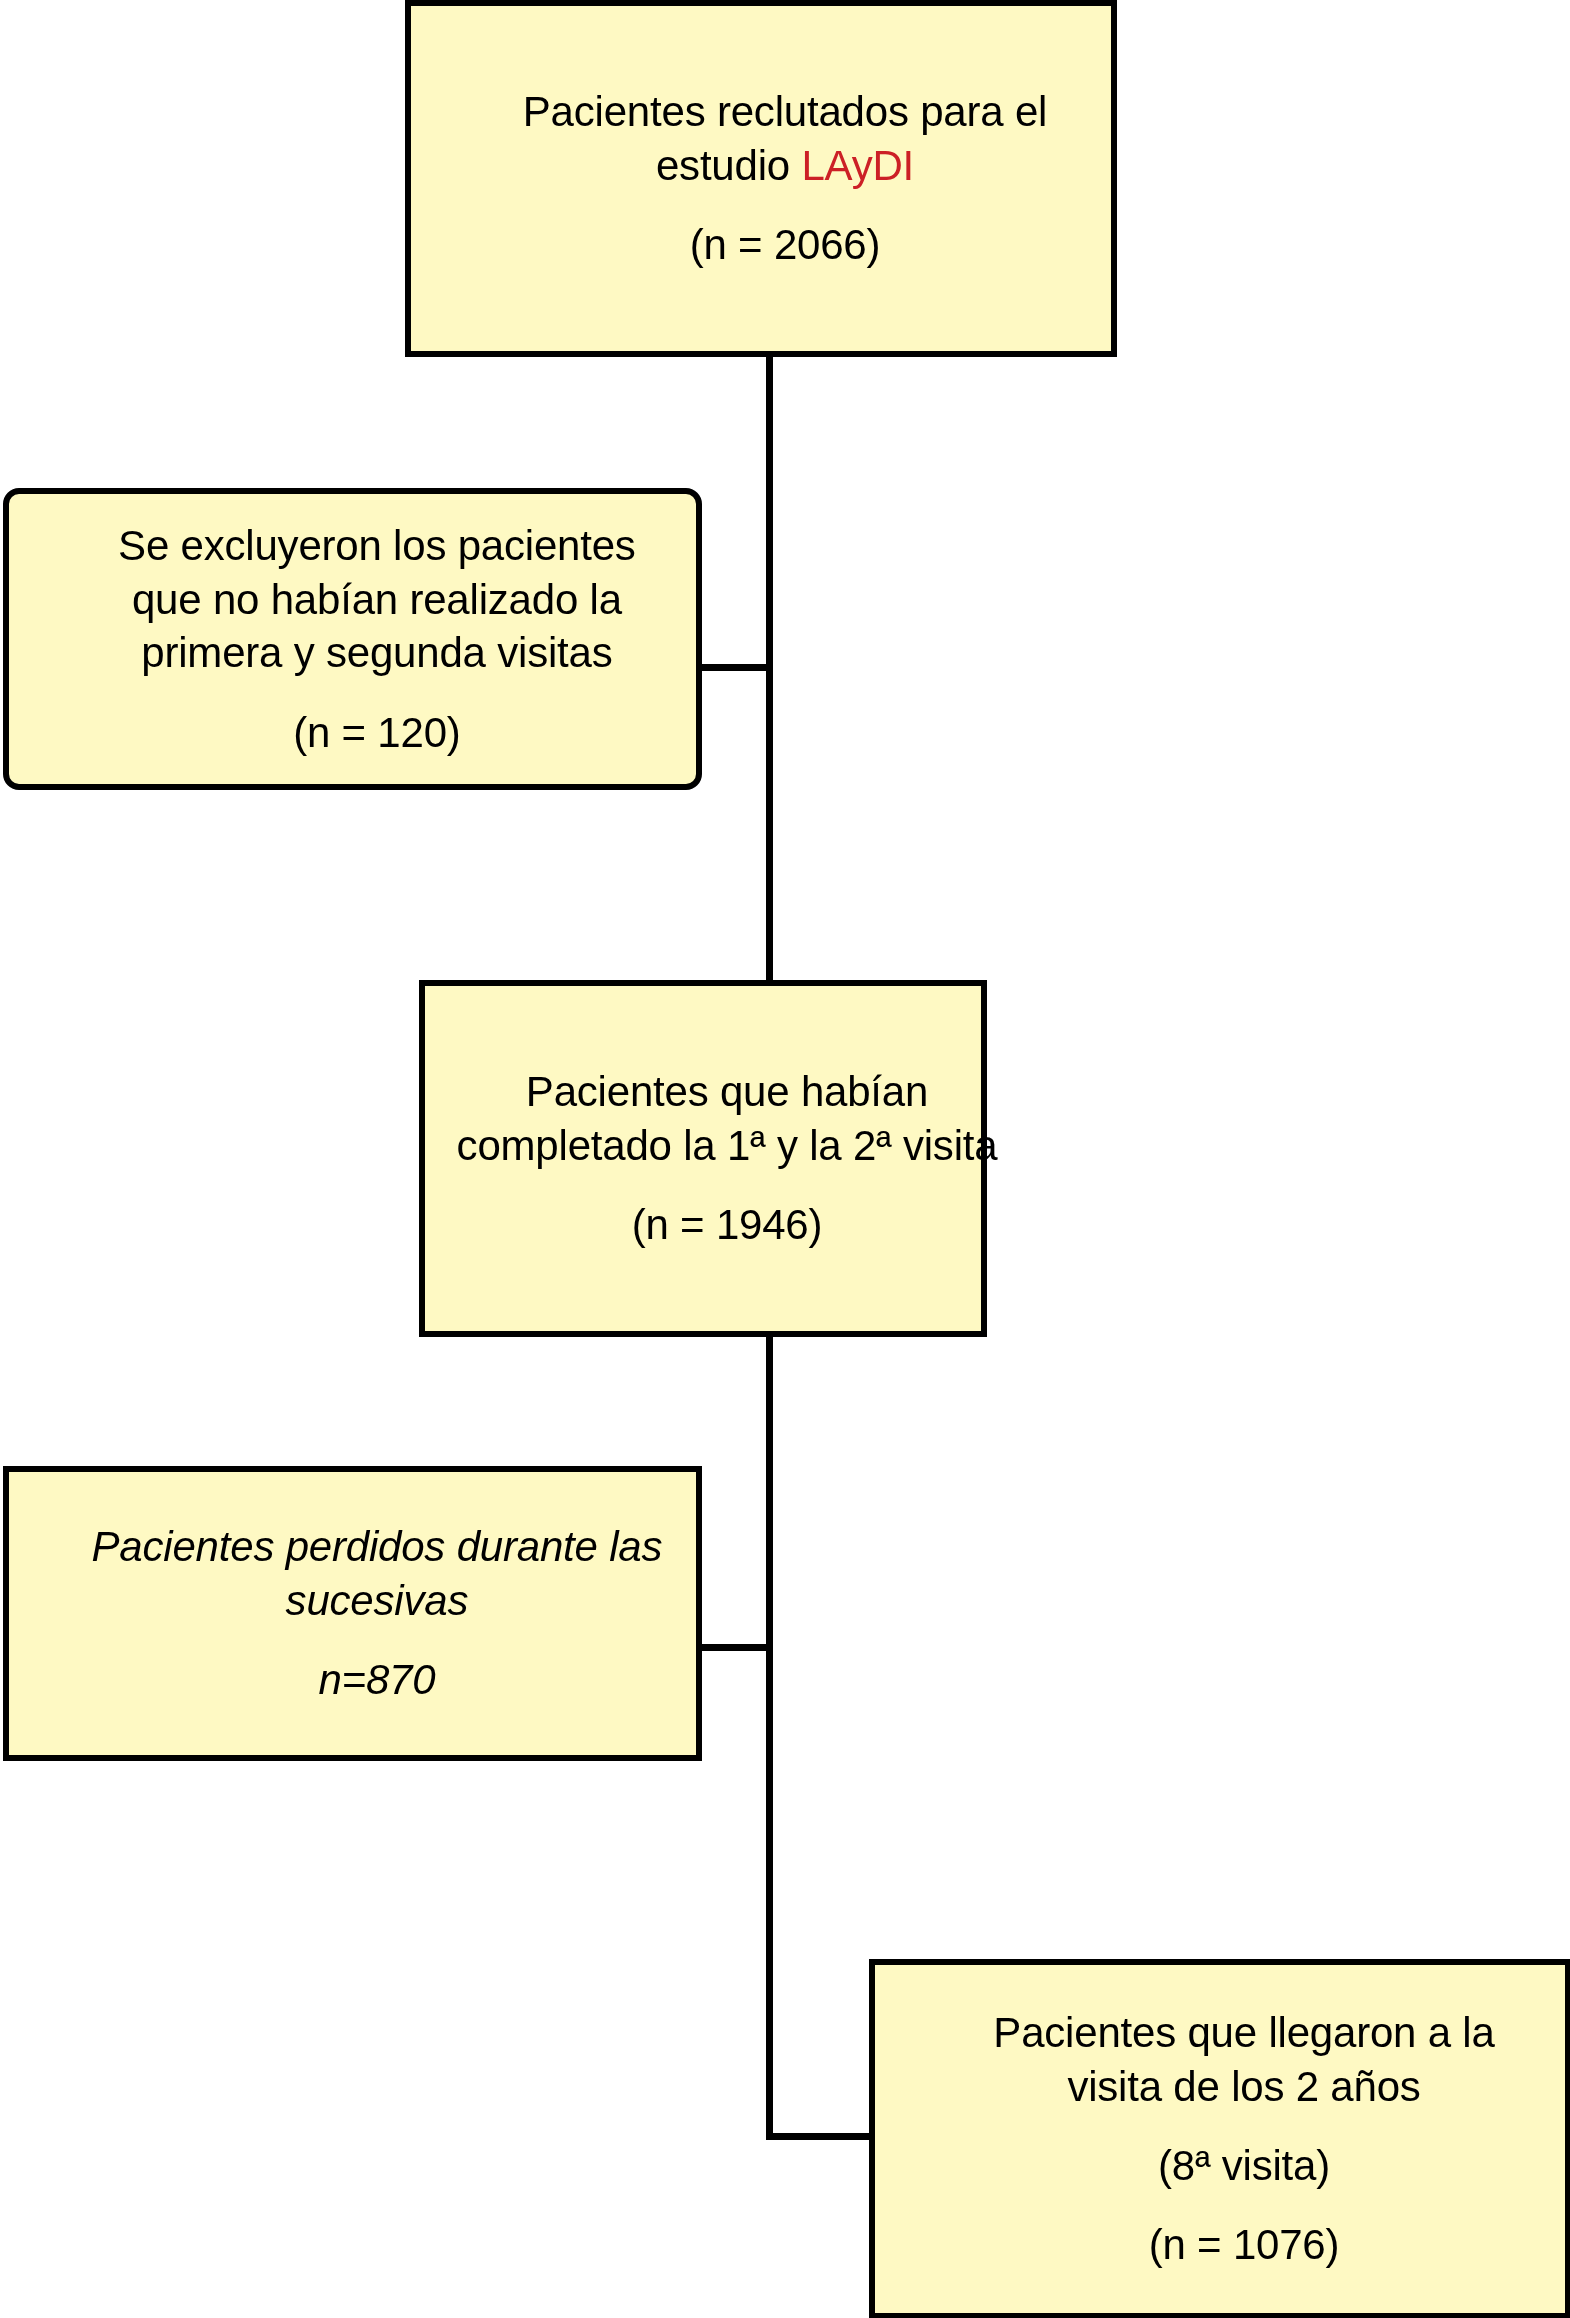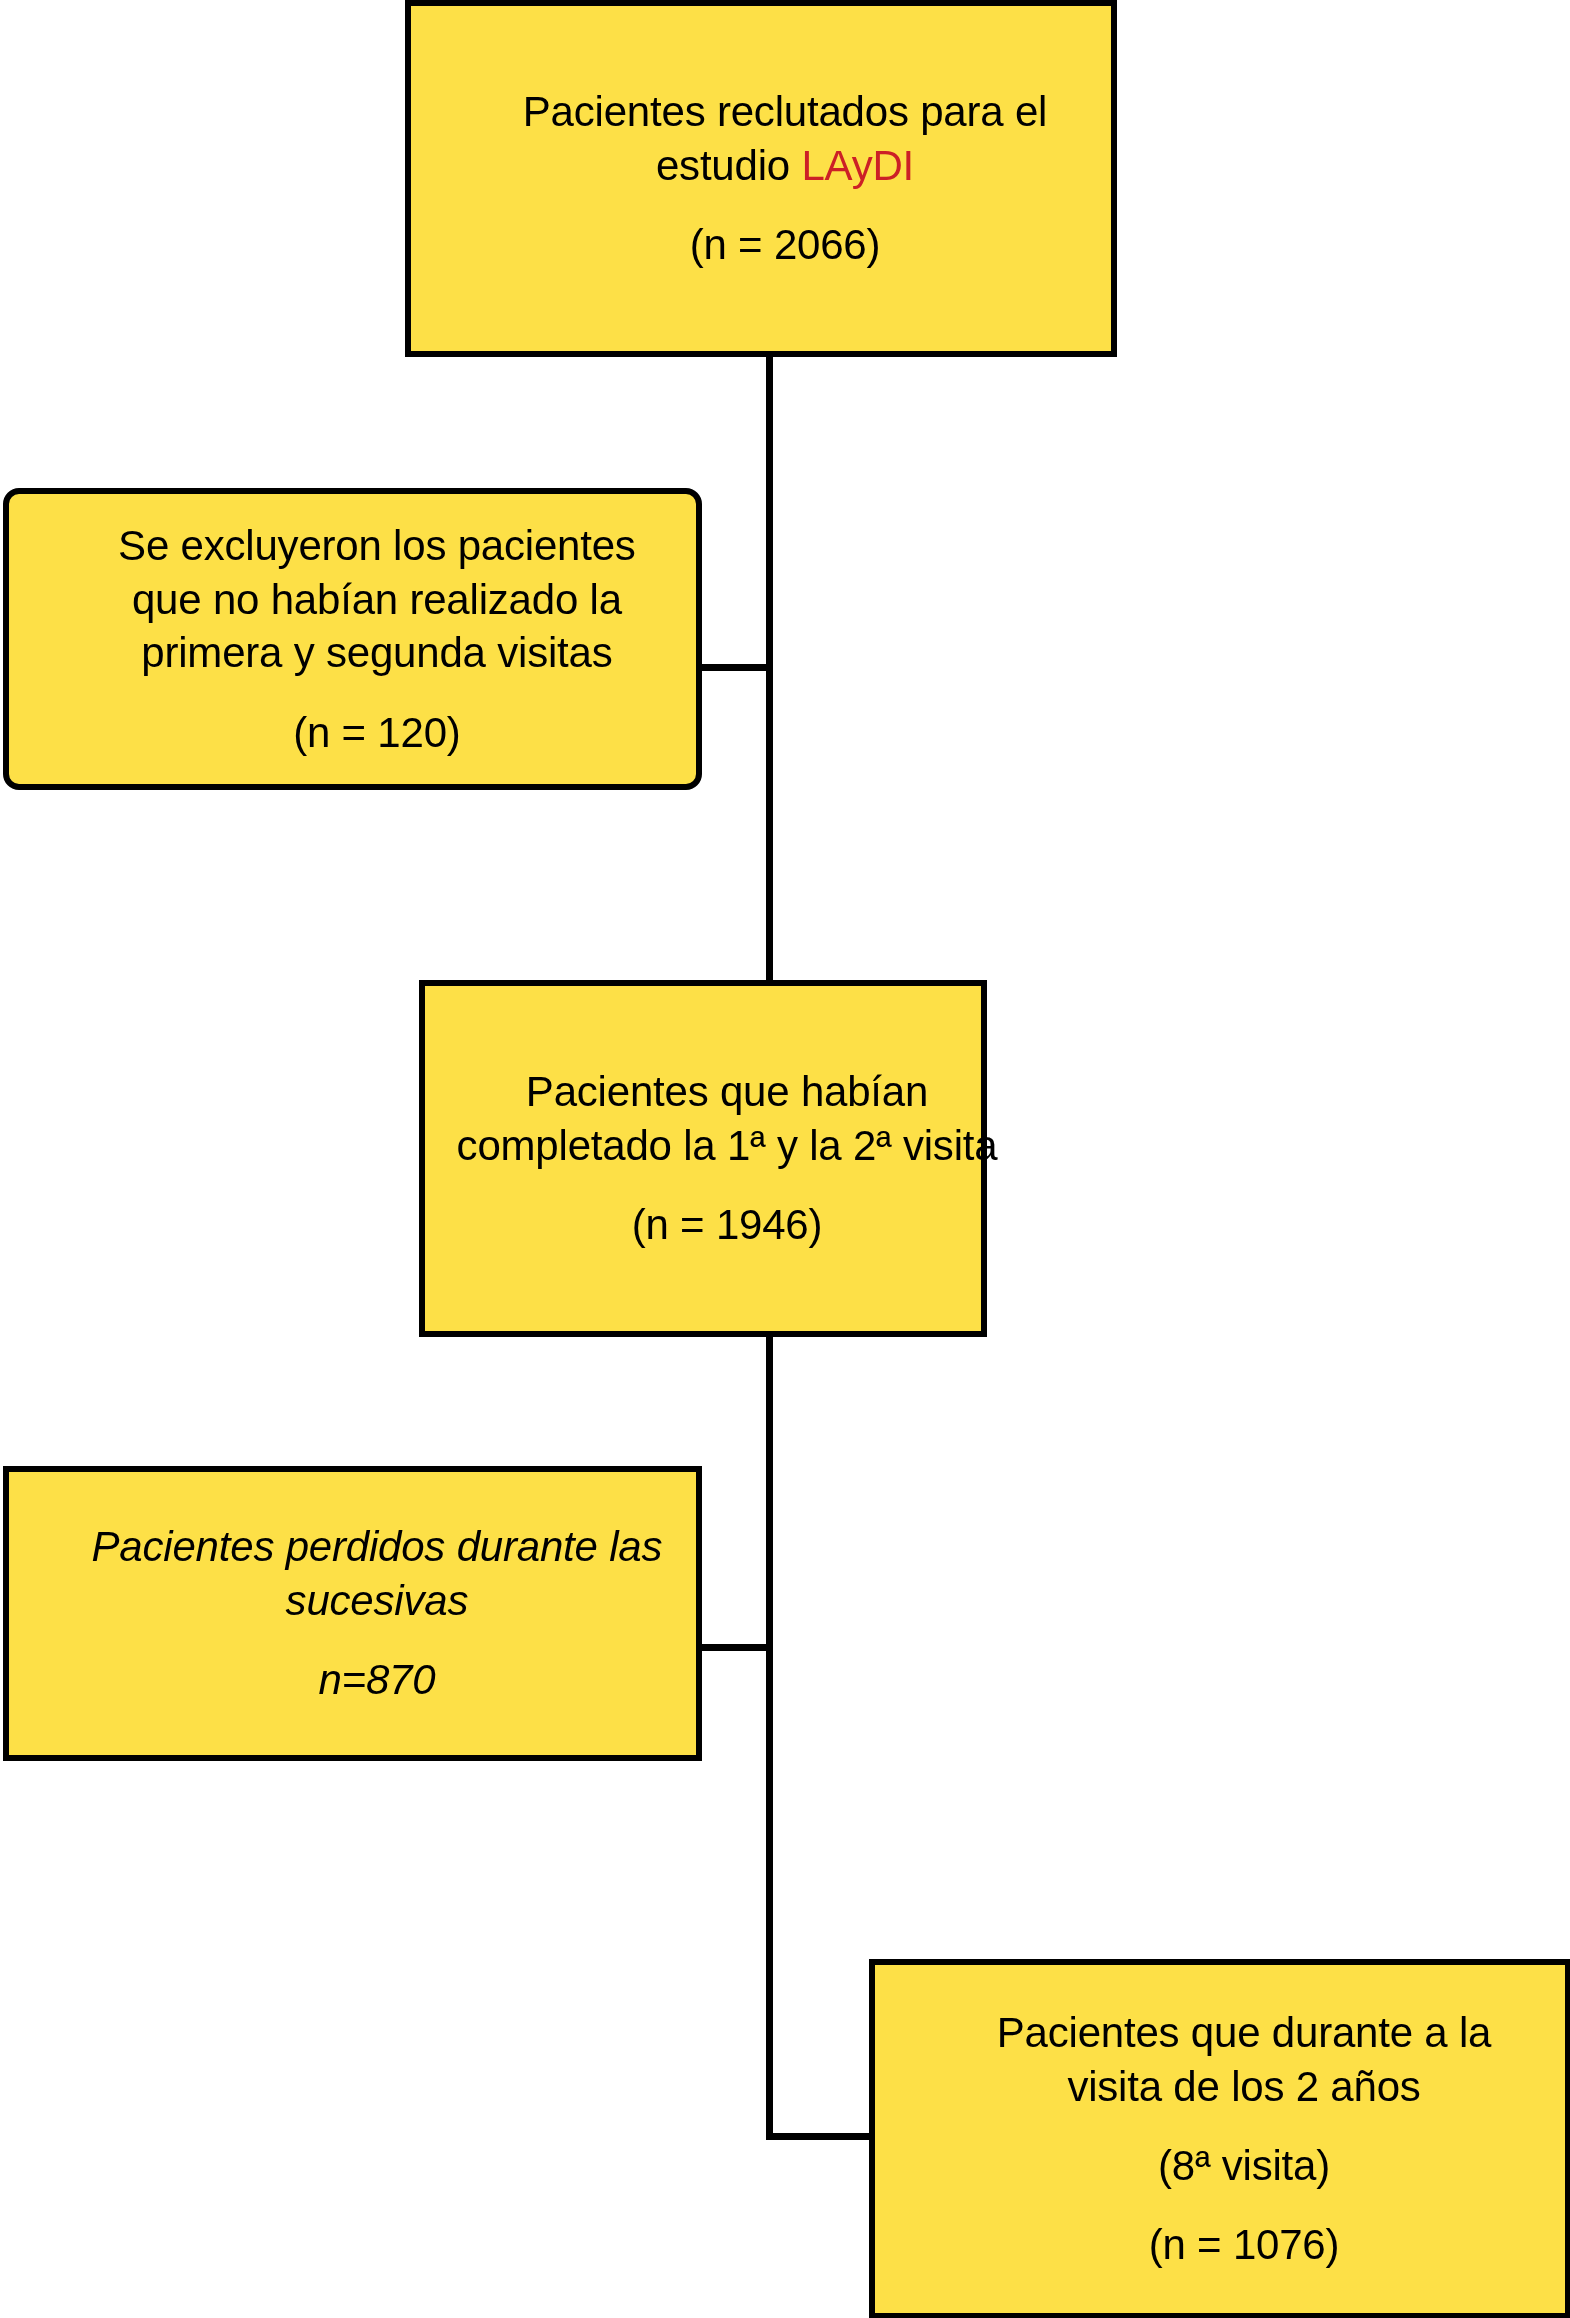--- a/index.html
+++ b/index.html
@@ -14,21 +14,21 @@
     position: relative;
     width: 1571px;
     height: 2319px;
     background: #ffffff;
     overflow: hidden;
   }
   .node {
     position: absolute;
     box-sizing: border-box;
     border: 6px solid #000000;
-    background: #fde047;
+    background: #fef9c3;
     display: flex;
     flex-direction: column;
     align-items: center;
     justify-content: center;
     text-align: center;
     color: #000000;
     font-size: 42px;
     line-height: 1.28;
     letter-spacing: -0.2px;
     z-index: 3;
@@ -103,21 +103,21 @@
   </div>
 
   <div class="node" id="node-lost">
     <span class="ln">Pacientes perdidos durante las</span>
     <span class="ln">sucesivas</span>
     <span class="gap"></span>
     <span class="ln">n=870</span>
   </div>
 
   <div class="node" id="node-reached">
-    <span class="ln">Pacientes que durante a la</span>
+    <span class="ln">Pacientes que llegaron a la</span>
     <span class="ln">visita de los 2 años</span>
     <span class="gap"></span>
     <span class="ln">(8ª visita)</span>
     <span class="gap"></span>
     <span class="ln">(n = 1076)</span>
   </div>
 
 </div>
 
 

